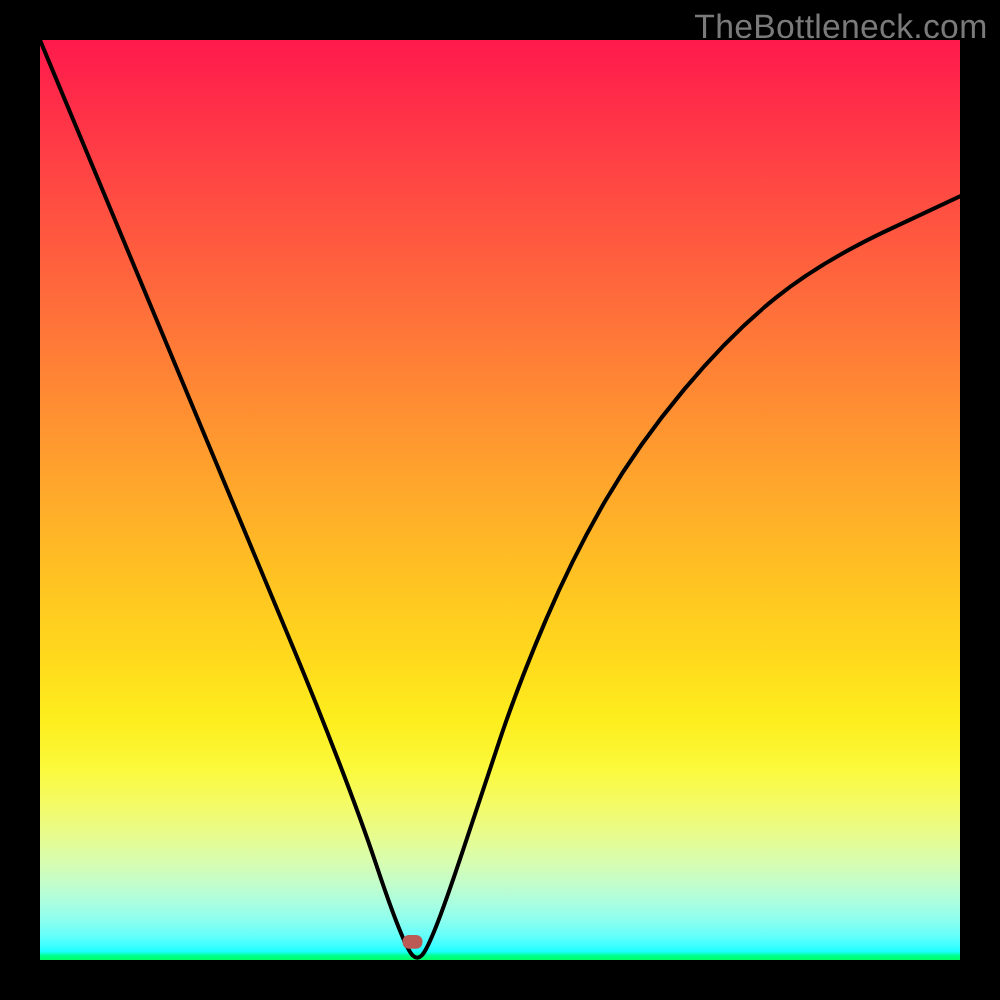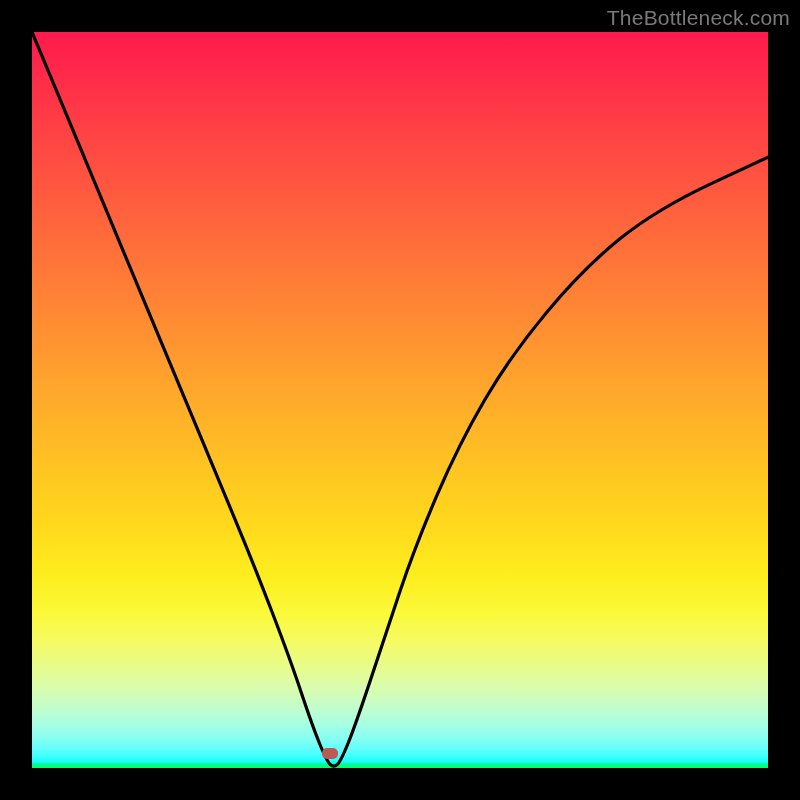--- a/index.html
+++ b/index.html
@@ -55,21 +55,21 @@
       #1cffff 99.1%,
       #00ff93 99.5%,
       #00ff62 100%
     );
   }
   .watermark {
     position: absolute;
     top: 6px;
     right: 10px;
     color: #7a7a7a;
-    font-size: 21px;
+    font-size: 27px;
     font-weight: 400;
     letter-spacing: 0.2px;
     z-index: 5;
   }
   svg.curve {
     position: absolute;
     top: 0; left: 0;
     width: 100%;
     height: 100%;
     z-index: 2;

